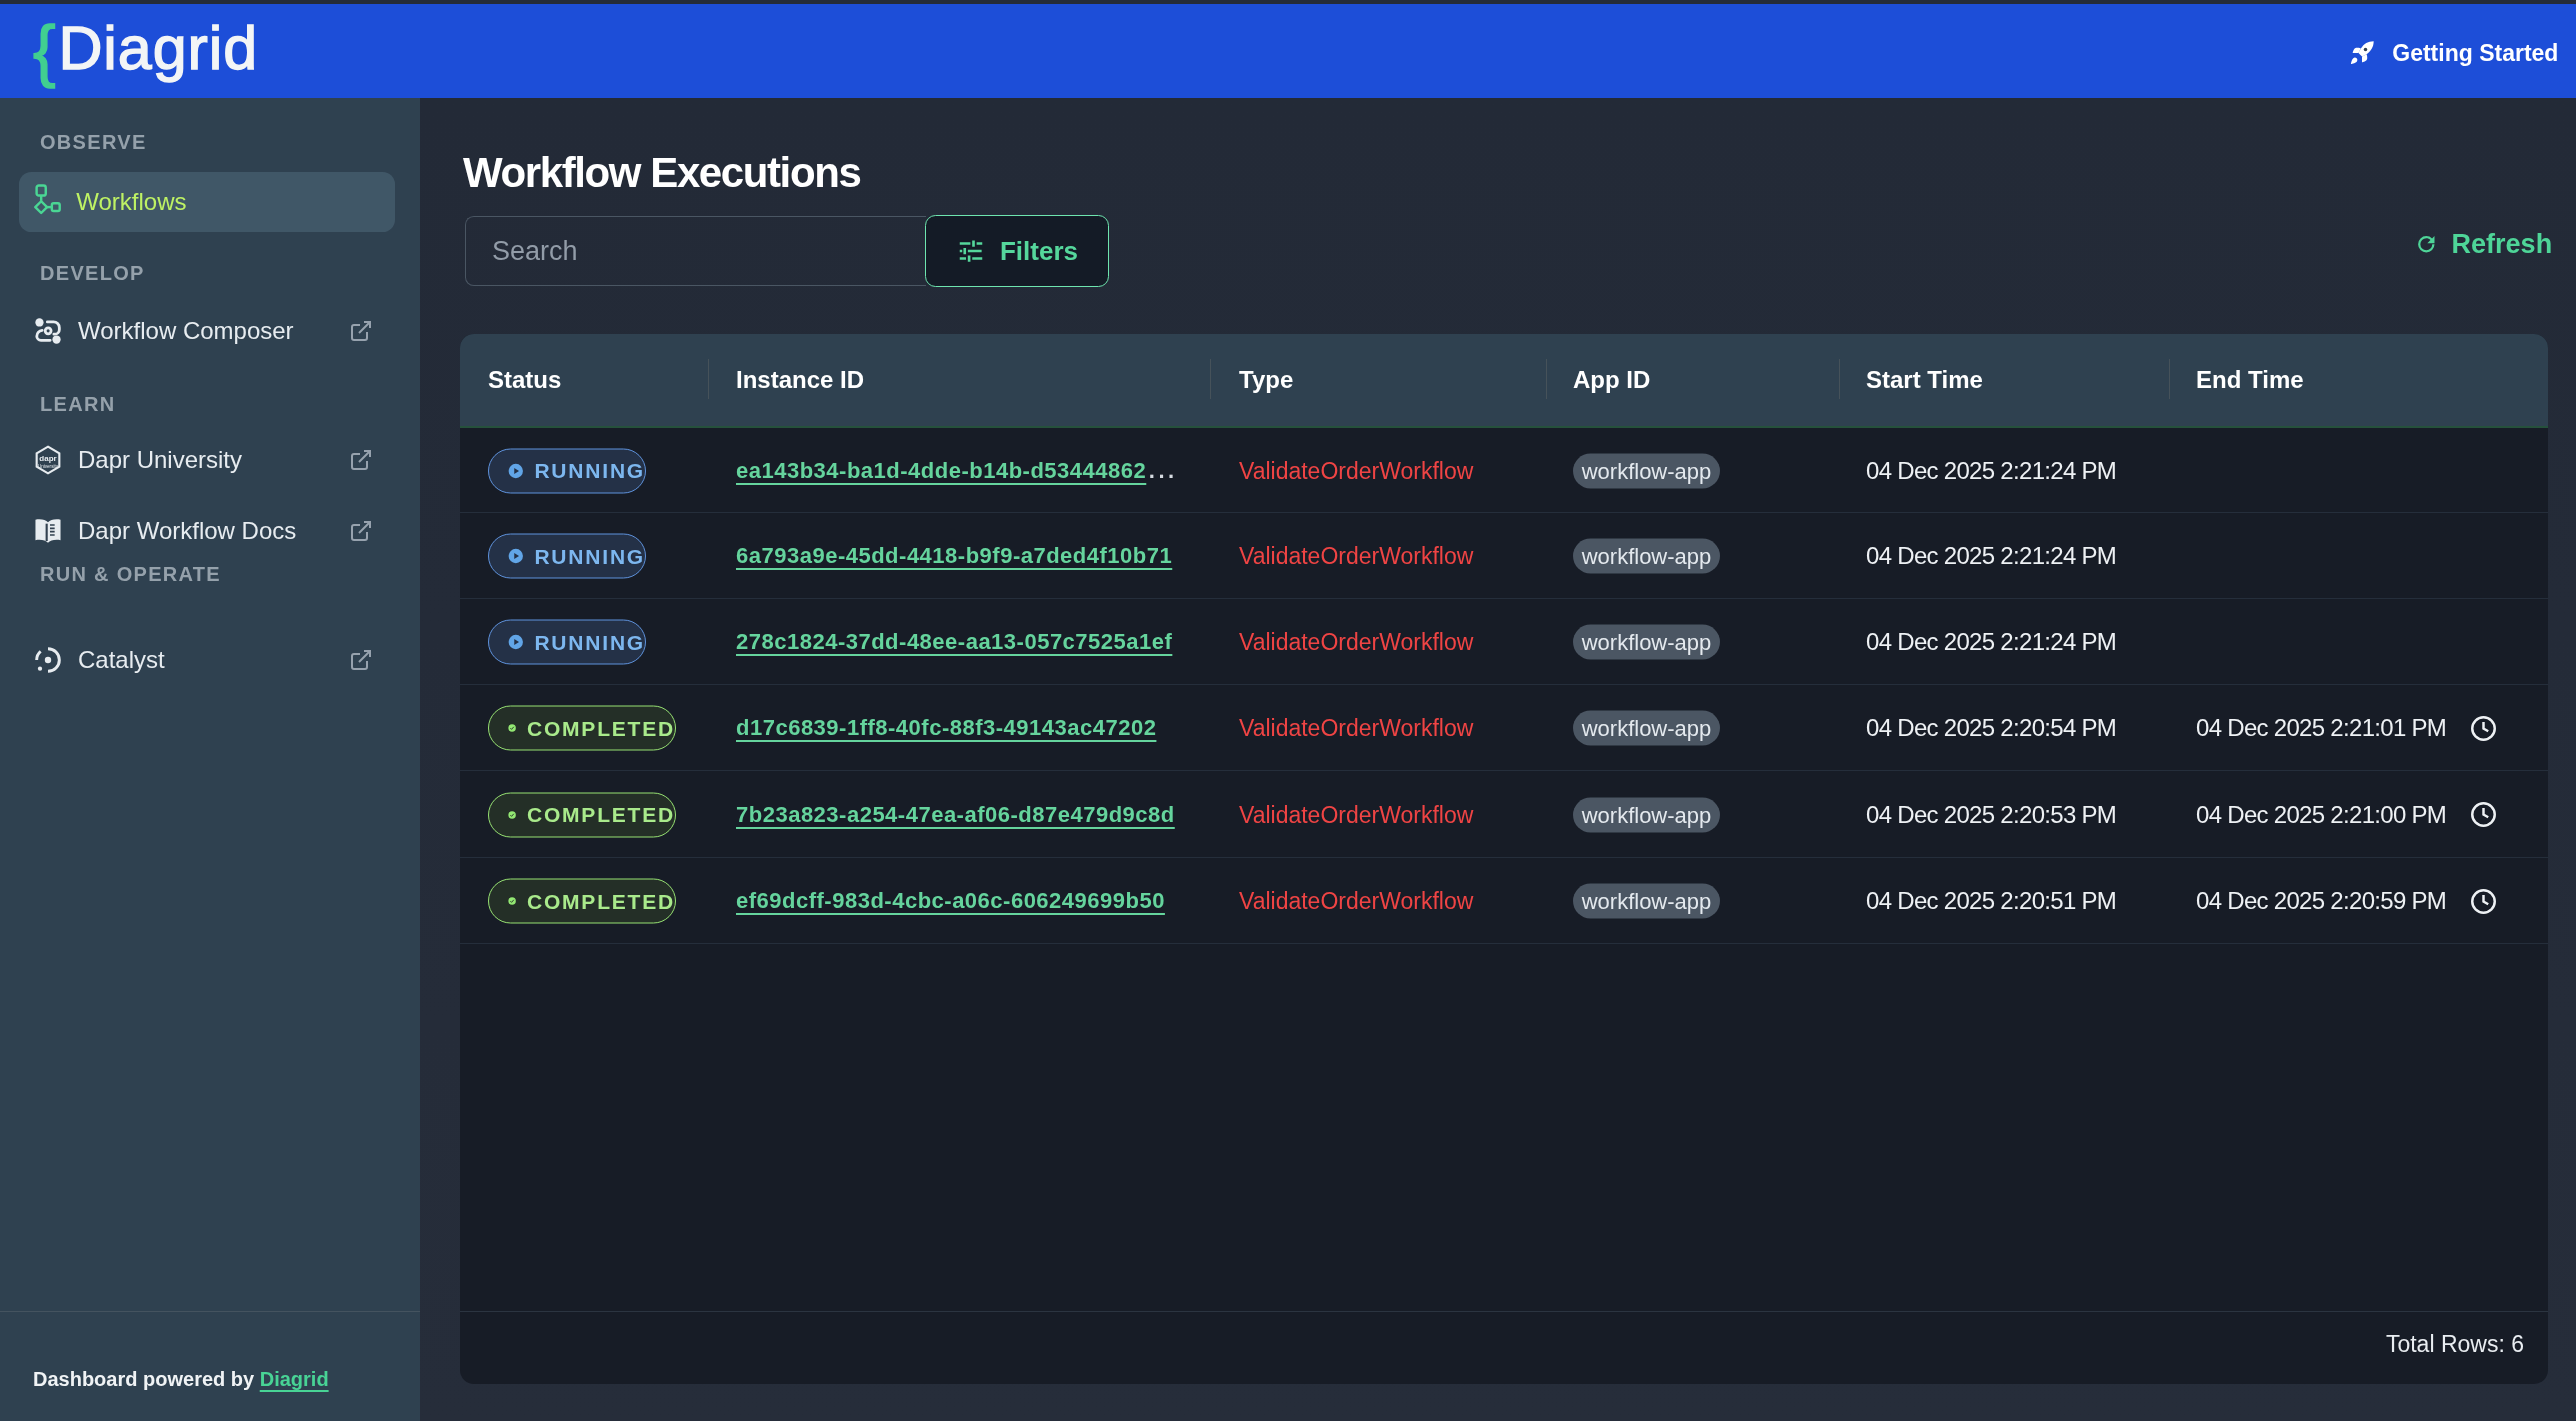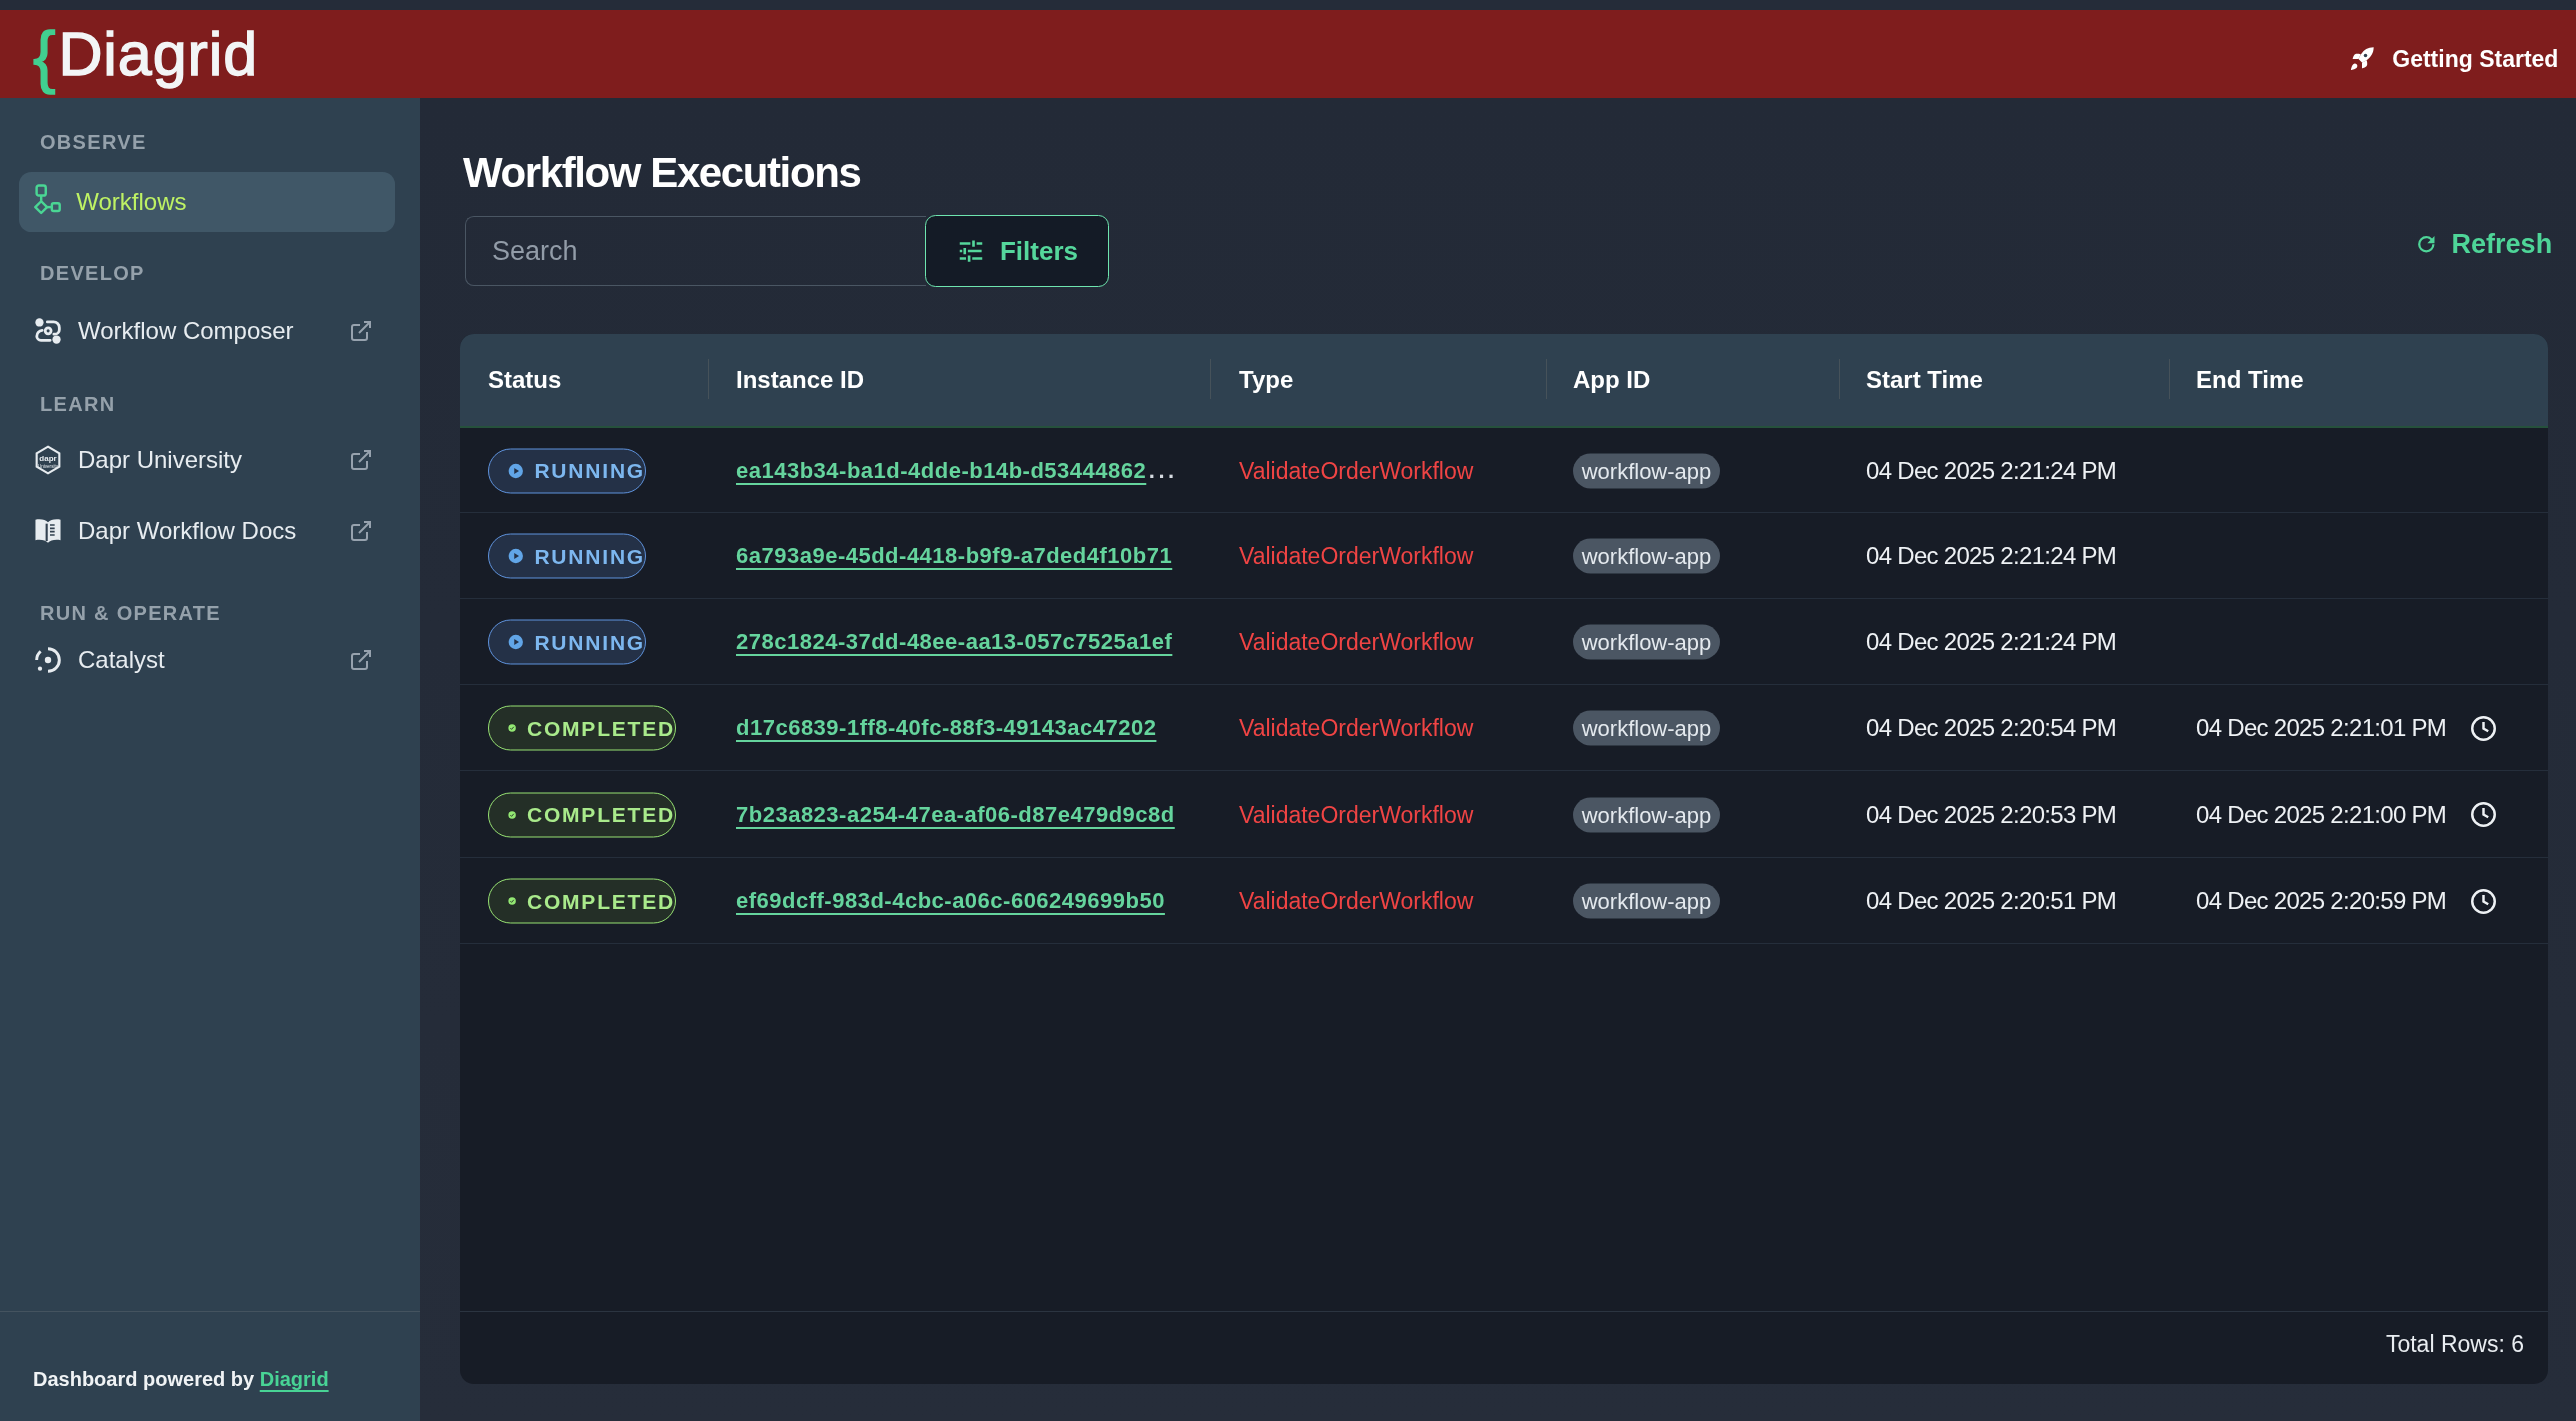--- a/index.html
+++ b/index.html
@@ -1,18 +1,18 @@
 <!DOCTYPE html>
 <html style="font-size:14px"><head>
 <meta charset="utf-8">
 <style>
   * { margin:0; padding:0; box-sizing:border-box; }
   html,body { width:2576px; height:1422px; overflow:hidden; }
   body { font-family:"Liberation Sans", sans-serif; background:#252c39; position:relative; }
-  .topbar { position:absolute; left:0; top:10px; width:2576px; height:98px; background:#7f1d1d; }
+  .topbar { position:absolute; left:0; top:4px; width:2576px; height:98px; background:#1d4ed8; }
   .logo { position:absolute; left:33px; top:7px; font-size:61px; color:#f3f5f6; letter-spacing:0.9px; -webkit-text-stroke:1.4px currentColor; }
   .logo .brace { color:#41cf90; font-size:68px; font-weight:400; vertical-align:-5.3px; margin-right:1.8px;}
   .gs { position:absolute; right:17.6px; top:0; height:98px; display:flex; align-items:center; gap:16px; color:#fff; font-weight:bold; font-size:23px;justify-content:space-between; }
   .sidebar { position:absolute; left:0; top:98px; width:420px; height:1324px; background:#2f4150; }
   .slabel { position:absolute; left:40px; color:#95a1ab; font-weight:bold; font-size:20px; letter-spacing:1.3px; }
   .pill-active { position:absolute; left:19.3px; top:74px; width:376px; height:60px; background:#405767; border-radius:12.3px; }
   .nav-item { position:absolute; left:0; width:420px; height:56px; }
   .nav-item .txt { position:absolute; left:78px; top:50%; transform:translateY(-50%); color:#e7ecf0; font-size:24px; }
   .nav-item .icon { position:absolute; left:32px; top:50%; transform:translateY(-50%); width:32px; height:32px; }
   .nav-item .ext { position:absolute; left:349px; top:50%; transform:translateY(-50%); width:24px; height:24px; }
@@ -113,21 +113,21 @@
       <path d="M11 6.5v13" stroke="#324150" stroke-width="1.6"></path>
       <path d="M13.5 7.5h3.5 M13.5 10h3.5 M13.5 12.5h3.5 M13.5 15h3.5" stroke="#324150" stroke-width="1.2"></path>
     </svg>
     <div class="txt">Dapr Workflow Docs</div>
     <svg class="ext" viewBox="0 0 24 24" fill="none" stroke="#97a2ae" stroke-width="2">
         <path d="M18 13v6a2 2 0 0 1-2 2H5a2 2 0 0 1-2-2V8a2 2 0 0 1 2-2h6"></path>
         <path d="M15 3h6v6"></path>
         <path d="M10 14 21 3"></path>
       </svg>
   </div>
-  <div class="slabel" style="top:504px;">RUN &amp; OPERATE</div>
+  <div class="slabel" style="top:465px;">RUN &amp; OPERATE</div>
   <div class="nav-item" style="top:534px;padding-left:48px;">
     <svg class="icon" viewBox="0 0 24 24" fill="none" stroke="#e7ecf0" stroke-width="2.2">
       <circle cx="12" cy="12" r="2.4" fill="#e7ecf0" stroke="none"></circle>
       <path d="M12 3.5 a8.5 8.5 0 0 1 8.5 8.5"></path>
       <path d="M20.5 12 a8.5 8.5 0 0 1 -8.5 8.5"></path>
       <path d="M3.5 12 a8.5 8.5 0 0 1 3-6.5"></path>
       <circle cx="6" cy="18.5" r="1.6" fill="#e7ecf0" stroke="none"></circle>
     </svg>
     <div class="txt">Catalyst</div>
     <svg class="ext" viewBox="0 0 24 24" fill="none" stroke="#97a2ae" stroke-width="2">

